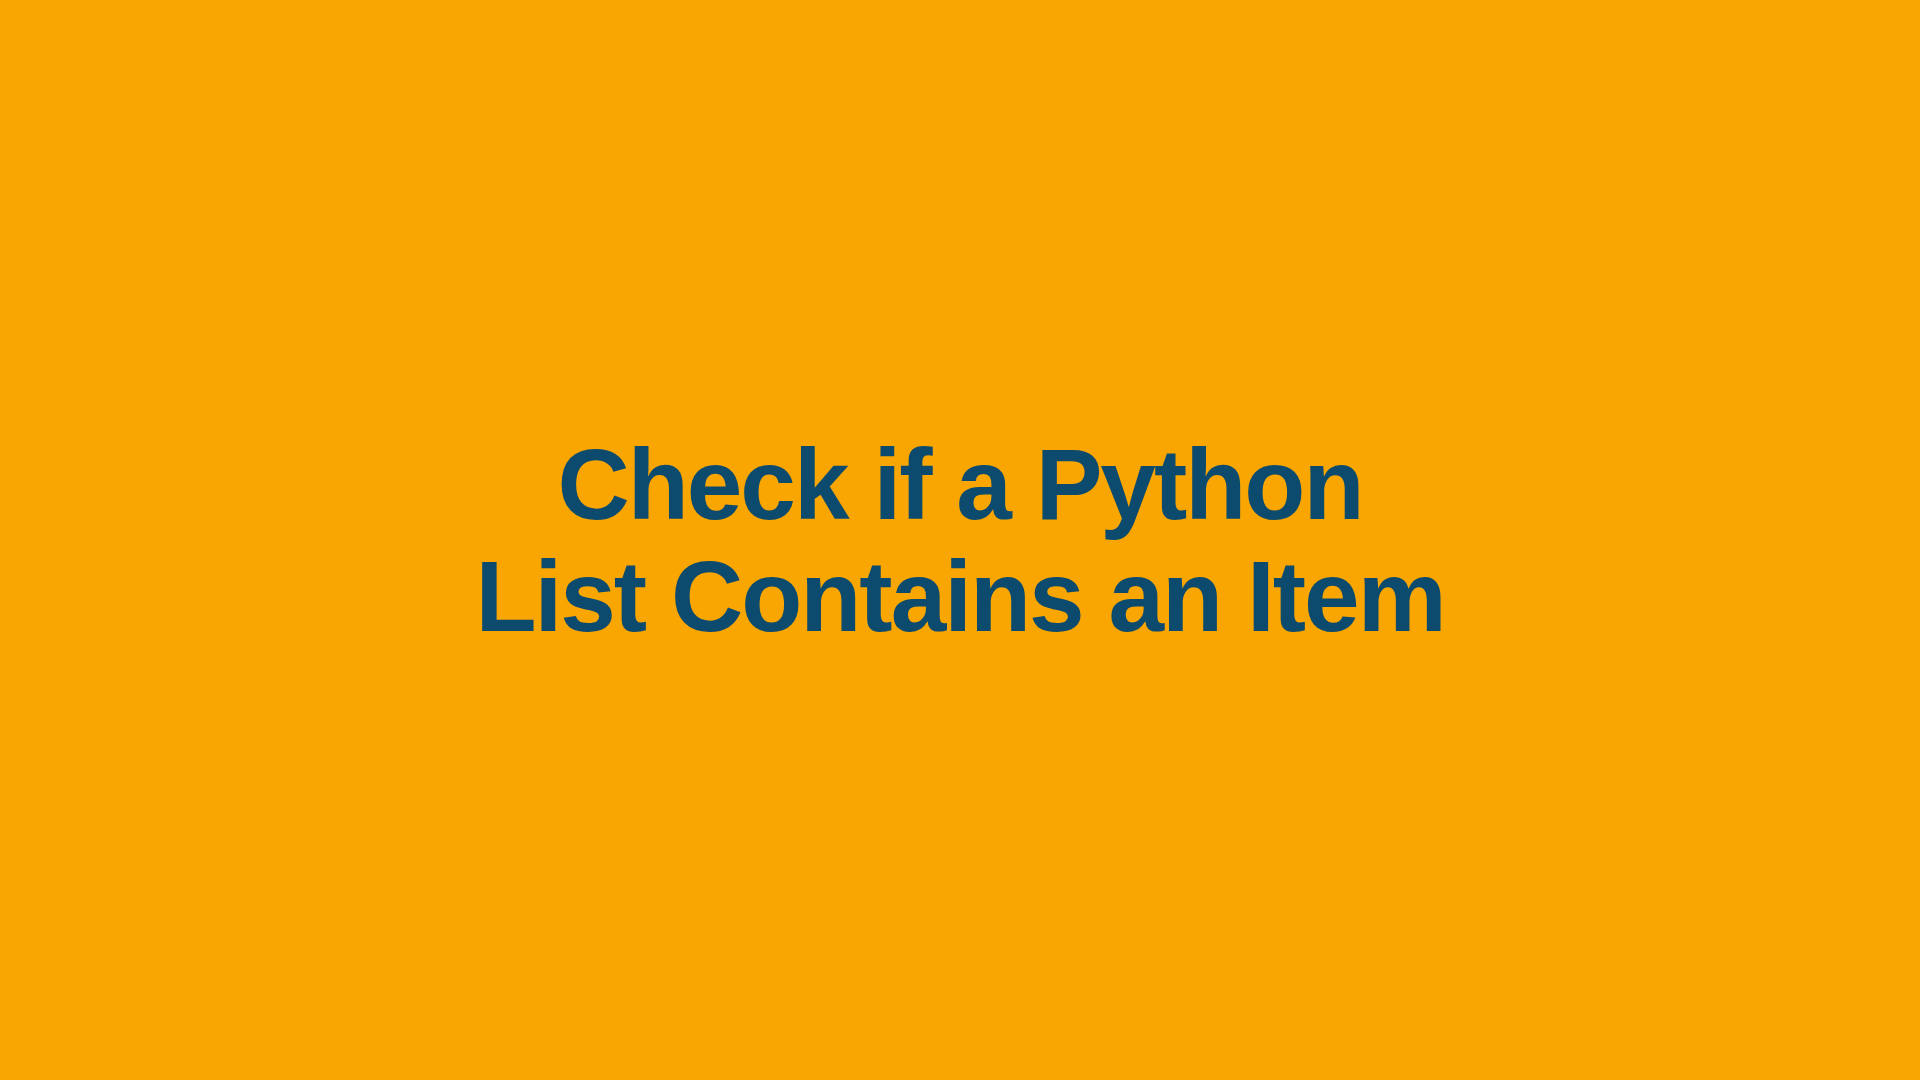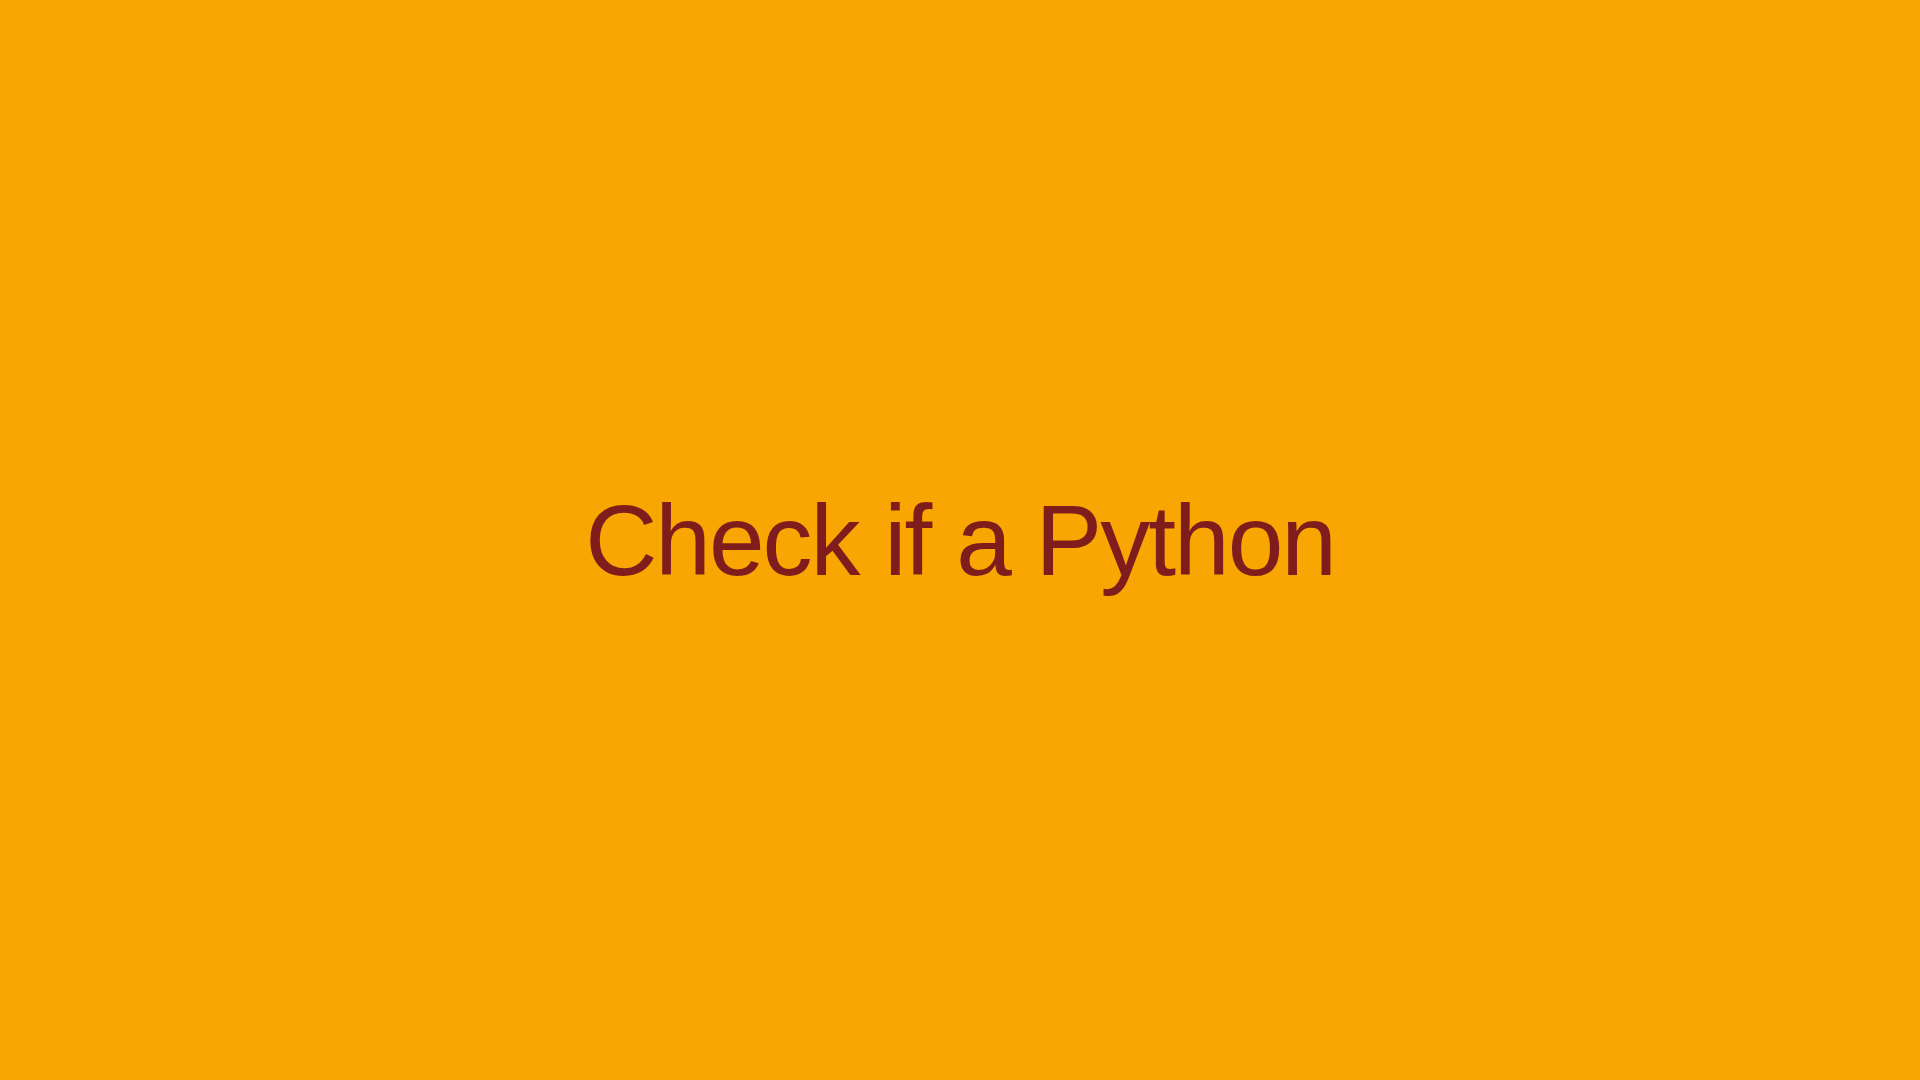--- a/index.html
+++ b/index.html
@@ -14,24 +14,25 @@
       display: flex;
       align-items: center;
       justify-content: center;
       font-family: -apple-system, BlinkMacSystemFont, 'Segoe UI', 'Helvetica Neue', Arial, sans-serif;
     }
     .title-container {
       text-align: center;
     }
     .title-line {
       font-size: 100px;
-      font-weight: 400;
-      color: #7f1d1d;
+      font-weight: 700;
+      color: #0c4a6e;
       line-height: 1.12;
       letter-spacing: -2px;
     }
   </style>
 </head>
 <body>
 
 <div class="title-container">
   <div class="title-line">Check if a Python</div>
+  <div class="title-line">List Contains an Item</div>
 </div>
 
 </body></html>

